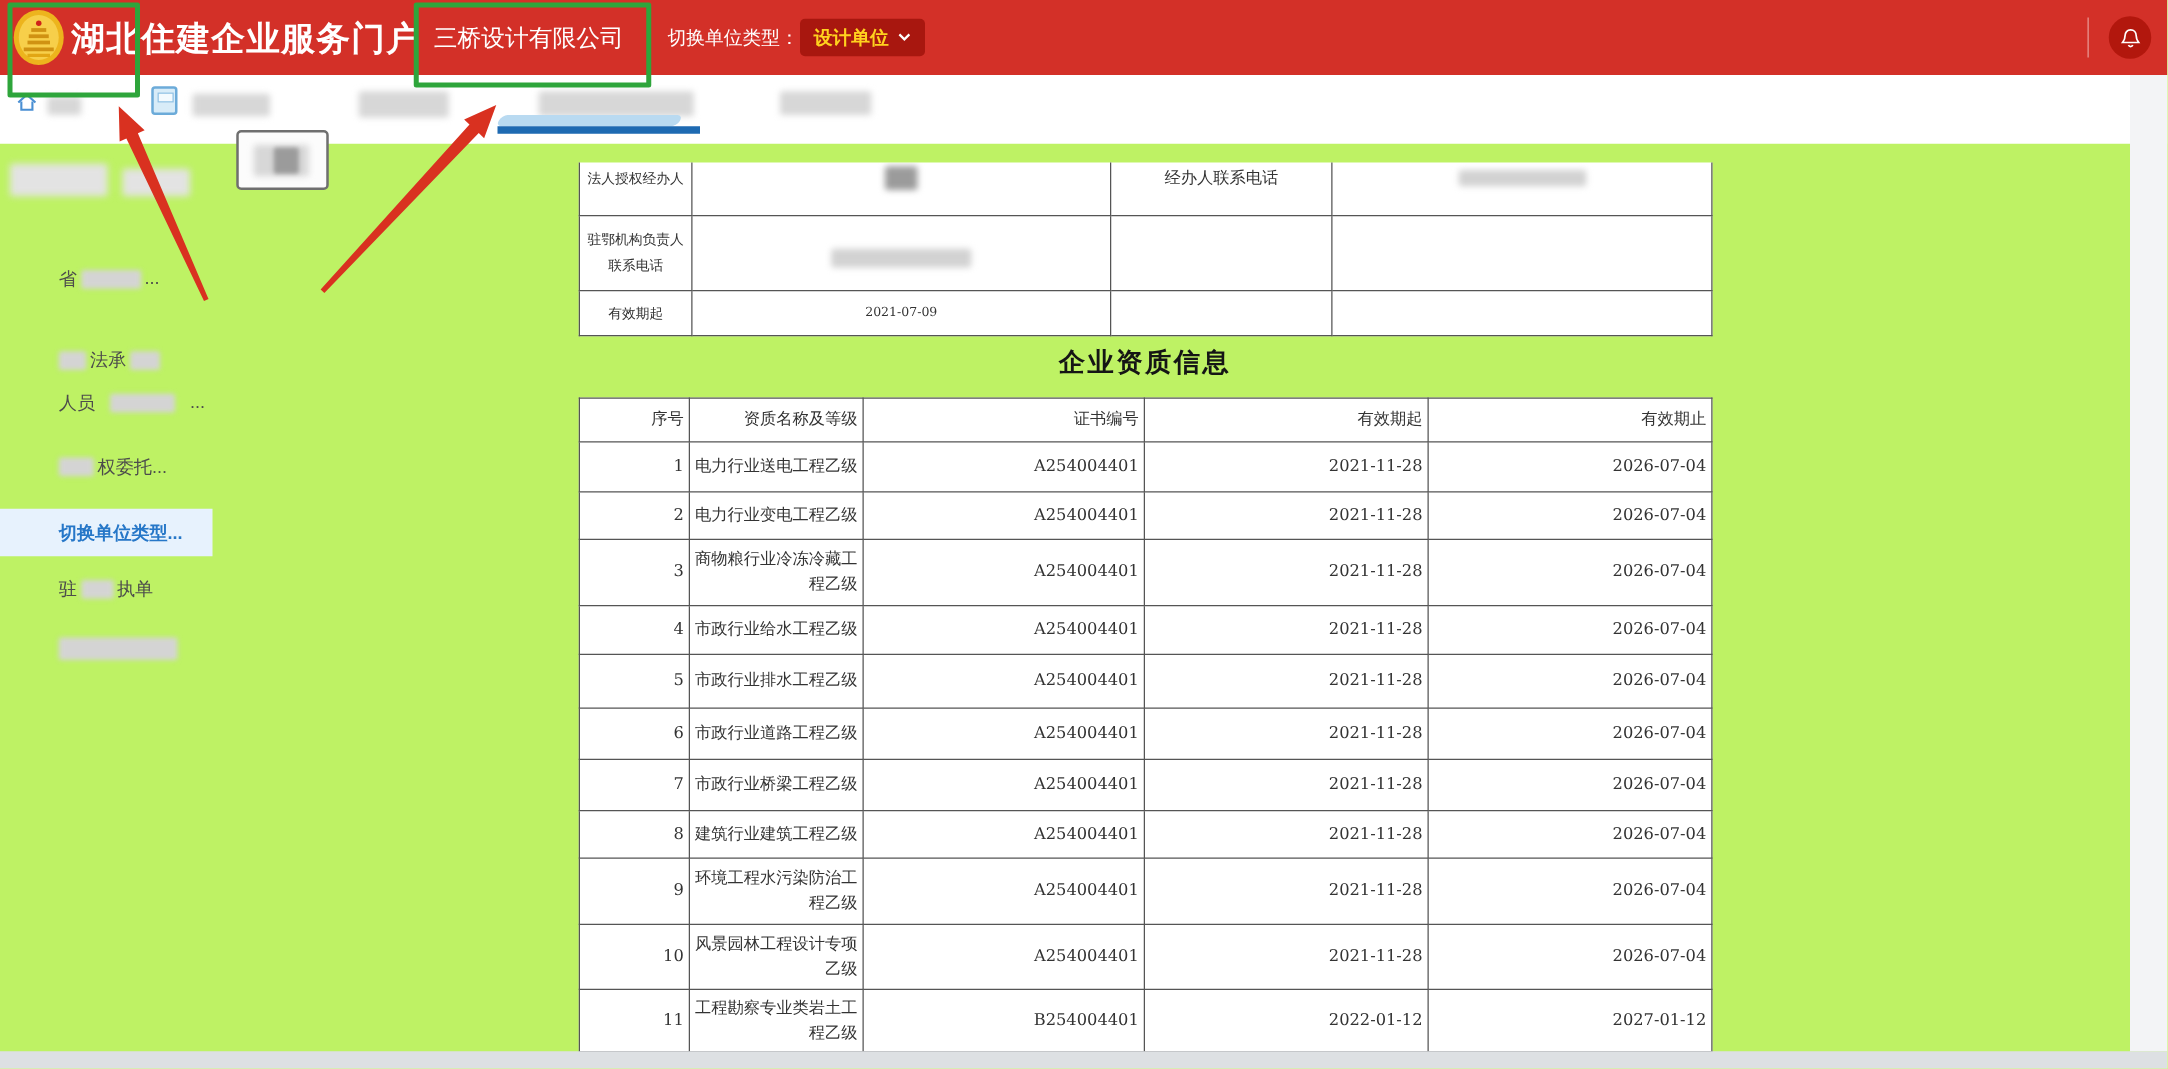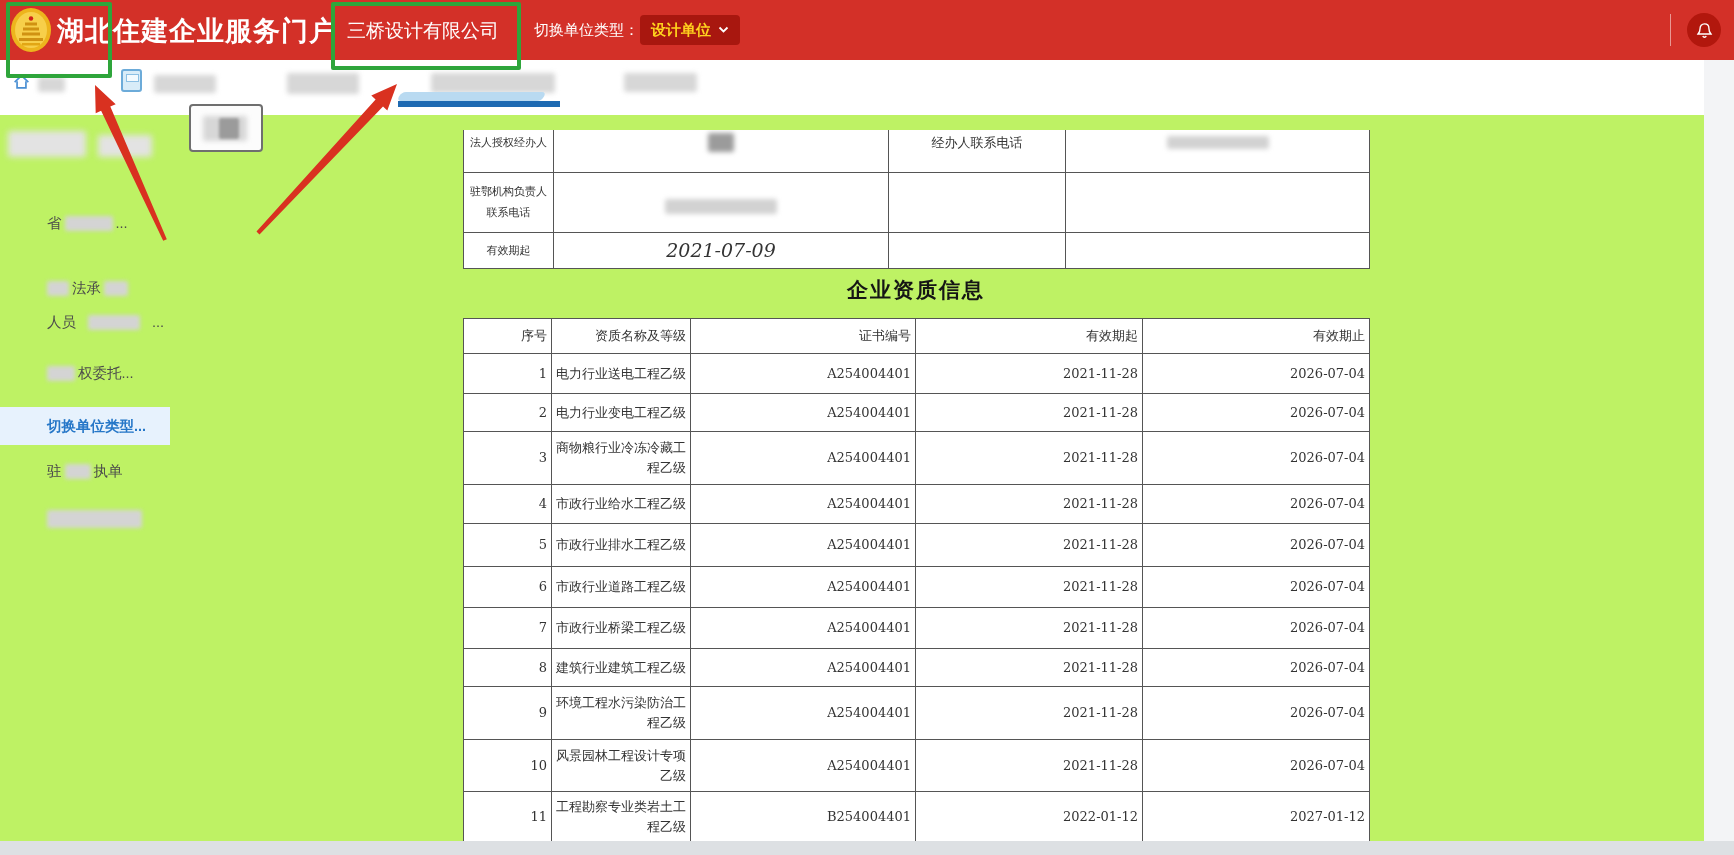--- a/index.html
+++ b/index.html
@@ -45,21 +45,21 @@
   .sitem.active-item{color:#2677c8;font-weight:600;}
 
   
   .info-table{position:absolute;left:463px;top:130px;}
   .info-table table{border-collapse:collapse;table-layout:fixed;width:906px;background:#fff;}
   .info-table td,.info-table th{border:1px solid #555;text-align:center;vertical-align:middle;
       font-family:"DejaVu Serif",serif;color:#333;font-weight:normal;padding:2px 5px;overflow:hidden;}
   .info-table tr:first-child td,.info-table tr:first-child th{border-top:none;vertical-align:top;}
   .info-table .lbl{font-size:11px;line-height:21px;}
   .info-table .nowrap{white-space:nowrap;}
-  .info-table .val{font-size:19px;font-style:italic;}
+  .info-table .val{font-size:10px;}
   .cellblob{display:inline-block;vertical-align:middle;background:#d2d2d2;filter:blur(2.5px);border-radius:2px;}
 
   .qual-title{position:absolute;left:463px;top:276px;width:906px;text-align:center;
       font-family:"DejaVu Serif",serif;font-weight:bold;font-size:21px;color:#151515;letter-spacing:2px;}
   .qual-table{position:absolute;left:463px;top:318px;}
   .qual-table table{border-collapse:collapse;table-layout:fixed;width:906px;background:#fff;}
   .qual-table th,.qual-table td{border:1px solid #555;text-align:right;vertical-align:middle;
       font-family:"DejaVu Serif",serif;font-size:13px;color:#333;font-weight:normal;padding:2px 4px;line-height:20px;}
   .qual-table th{height:30px;}
 

